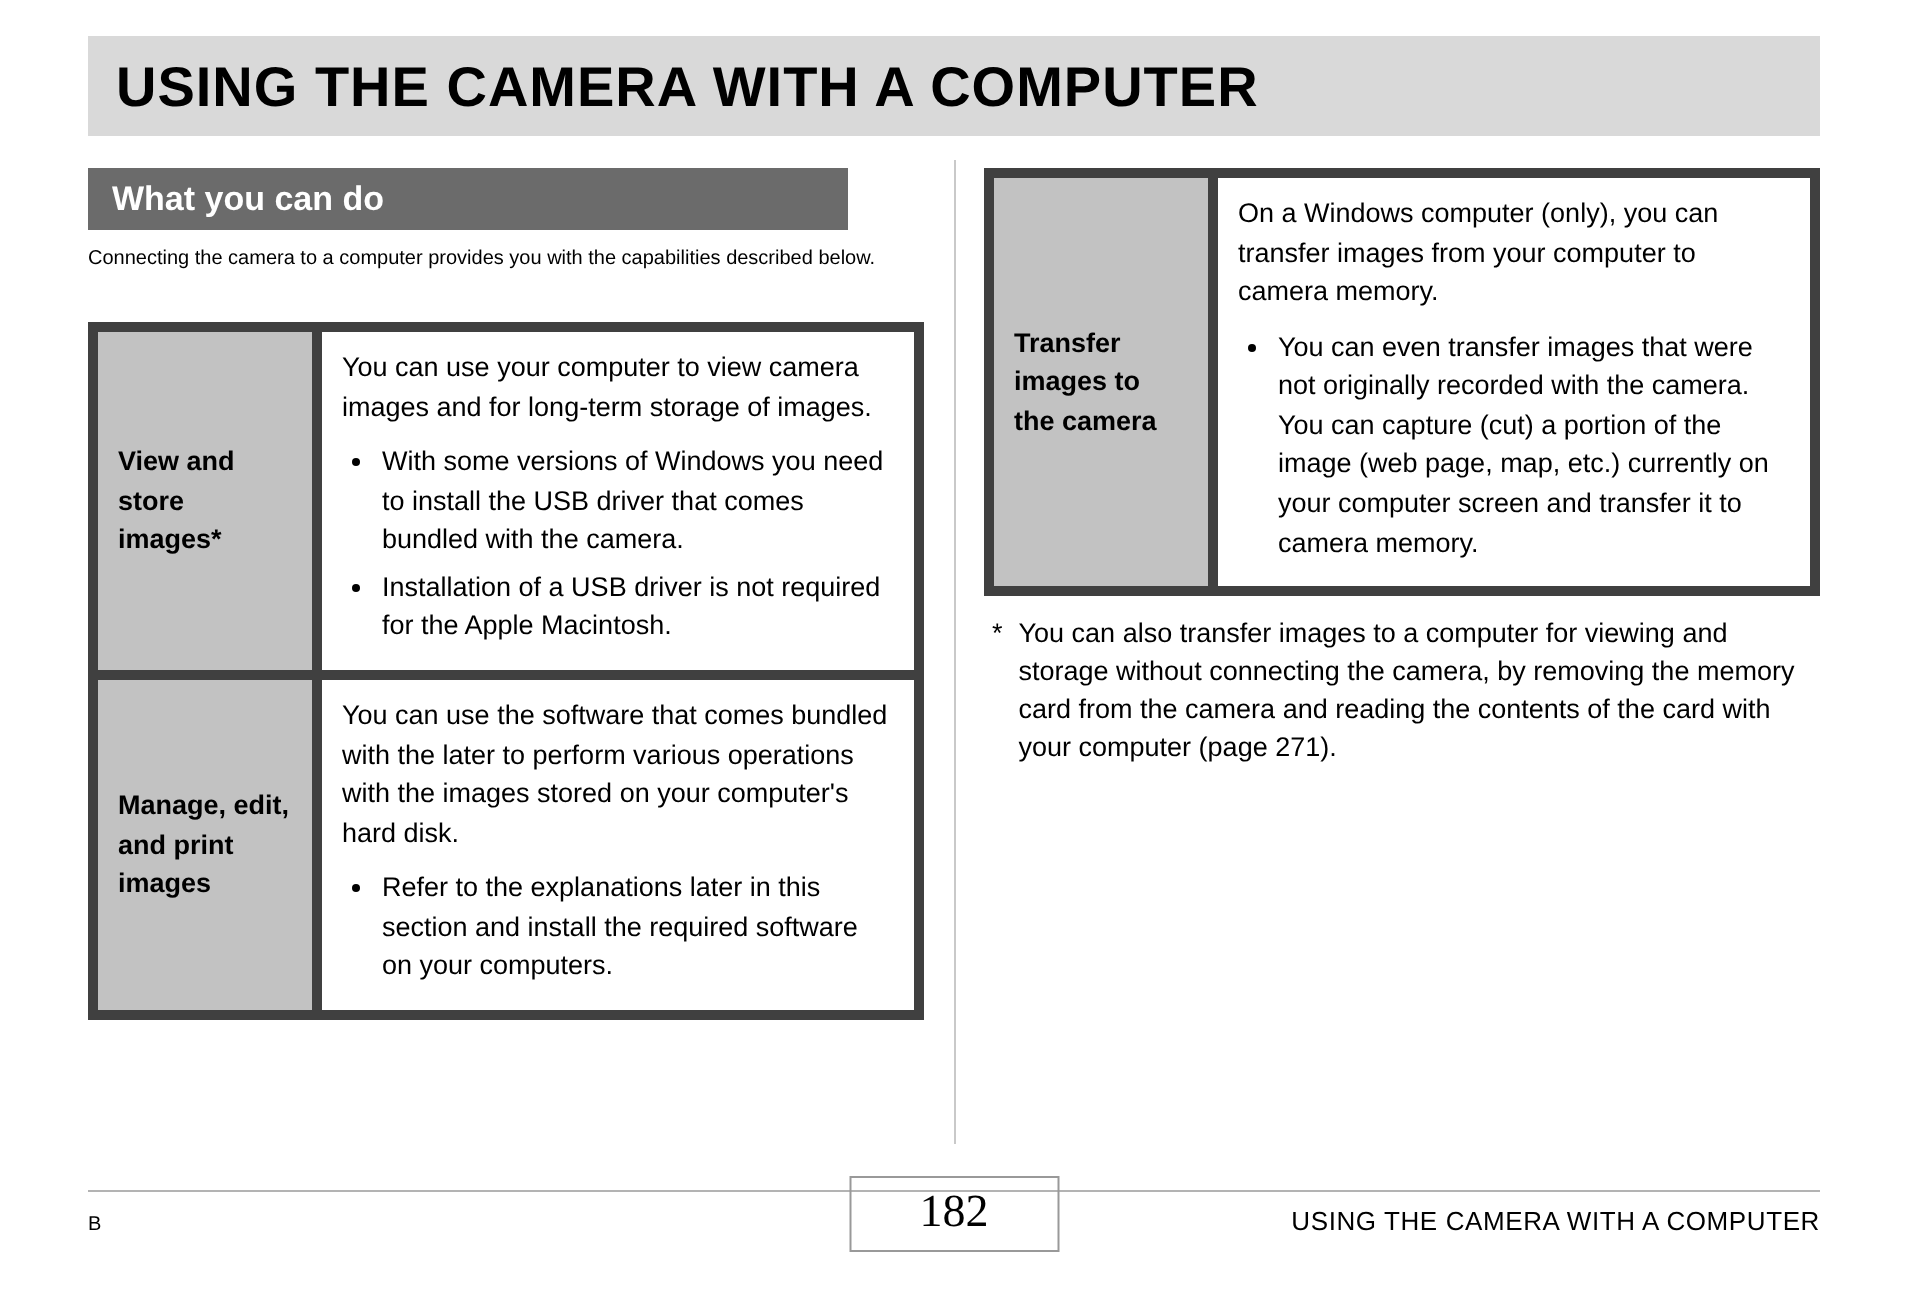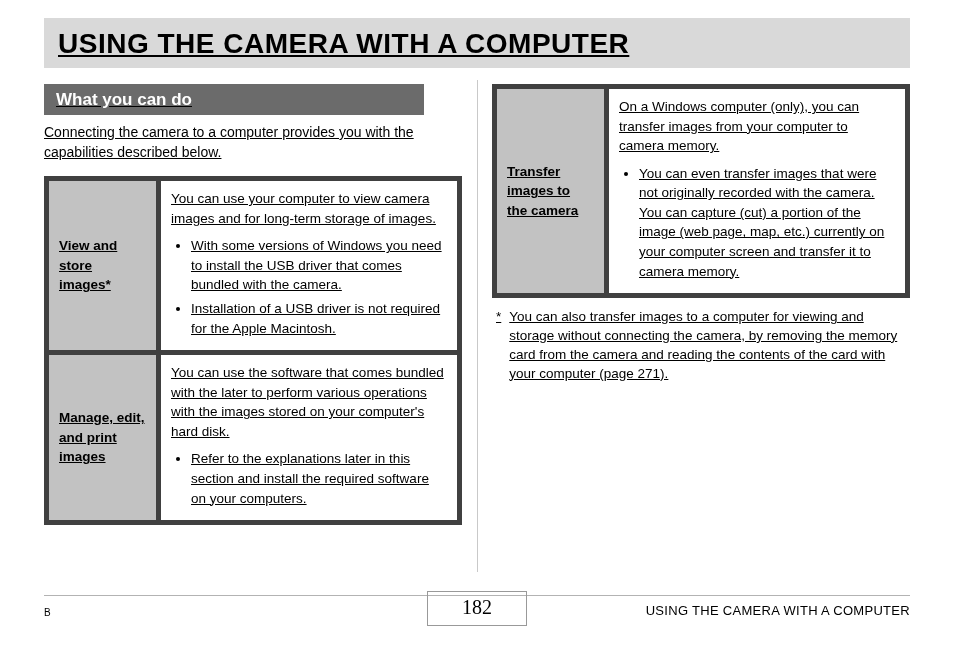--- a/index.html
+++ b/index.html
@@ -1,34 +1,34 @@
 <!DOCTYPE html>
 <html><head>
 <meta charset="utf-8">
 <style>
   * { box-sizing: border-box; margin: 0; padding: 0; }
   html, body { width: 954px; height: 646px; background: #fff; font-family: Arial, Helvetica, sans-serif; color: #000; }
-  .page { position: relative; width: 954px; height: 646px; padding: 18px 44px 0 44px; text-decoration: underline; }
+  .page { position: relative; width: 954px; height: 646px; padding: 18px 44px 0 44px; }
   .title-band { background: #d9d9d9; padding: 10px 14px 8px 14px; margin-bottom: 16px; }
   .title-band h1 { font-size: 28px; font-weight: 700; letter-spacing: 0.5px; font-family: Arial, Helvetica, sans-serif; }
   .columns { display: flex; gap: 30px; }
   .col { flex: 1 1 0; min-width: 0; }
   .subhead { background: #6b6b6b; color: #fff; font-weight: 700; font-size: 17px; padding: 6px 12px 5px 12px; margin-bottom: 8px; width: 380px; }
-  .intro { font-size: 14px; line-height: 1.4; margin-bottom: 14px; }
+  .intro { font-size: 10px; line-height: 1.4; margin-bottom: 24px; }
   table.cap { border-collapse: collapse; width: 100%; font-size: 13.5px; }
   table.cap td { border: 5px solid #404040; vertical-align: top; padding: 8px 10px; line-height: 1.45; }
   table.cap td.label { background: #c2c2c2; font-weight: 700; width: 112px; vertical-align: middle; }
   ul.bul { list-style: disc; padding-left: 20px; margin-top: 8px; }
   ul.bul li { margin-bottom: 4px; }
   .footnote { display: flex; gap: 8px; font-size: 13.5px; line-height: 1.4; margin-top: 10px; padding: 0 4px; }
   .footnote .star { flex: 0 0 auto; }
   .footer { position: absolute; left: 0; right: 0; bottom: 14px; height: 40px; }
   .footer-left { position: absolute; left: 44px; bottom: 14px; font-size: 10px; }
   .footer-right { position: absolute; right: 44px; bottom: 14px; font-size: 13px; letter-spacing: 0.3px; }
-  .page-num-box { position: absolute; left: 50%; bottom: 6px; transform: translateX(-50%); border: 1px solid #999; padding: 4px 34px 6px 34px; font-family: Georgia, 'Times New Roman', serif; font-size: 20px; }
+  .page-num-box { position: absolute; left: 50%; bottom: 6px; transform: translateX(-50%); border: 1px solid #999; padding: 4px 34px 6px 34px; font-family: Georgia, 'Times New Roman', serif; font-size: 23px; }
   .divider { position: absolute; left: 50%; top: 80px; bottom: 74px; width: 0; border-left: 1px solid #c9c9c9; }
   .hr-line { position: absolute; left: 44px; right: 44px; bottom: 50px; height: 0; border-top: 1px solid #b3b3b3; }
   .col-right table.cap { margin-top: 0; }
 </style>
 </head>
 <body>
 
 <div class="page">
 
   <div class="title-band">

